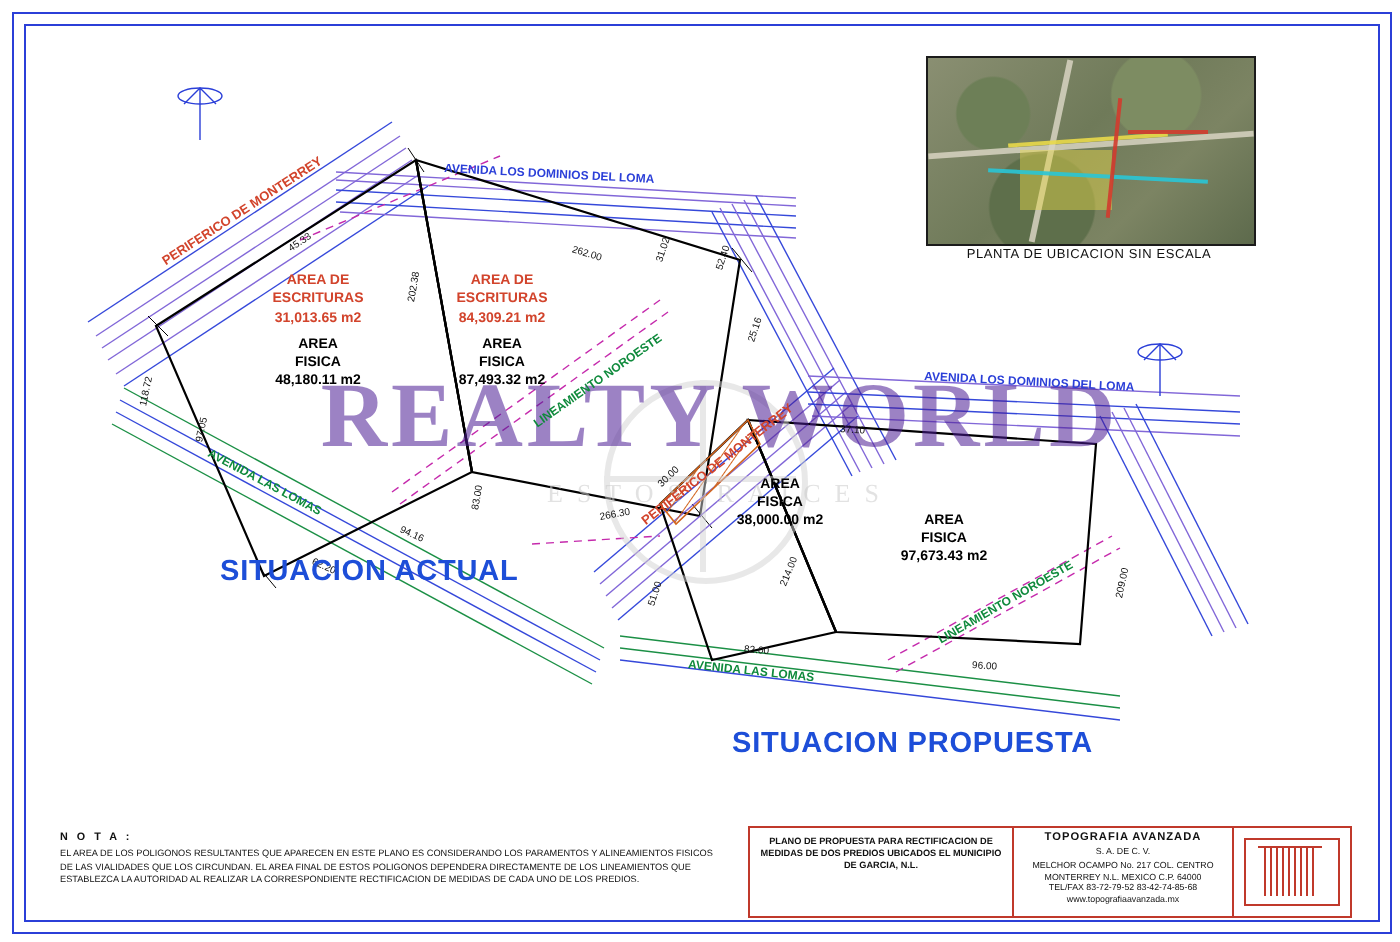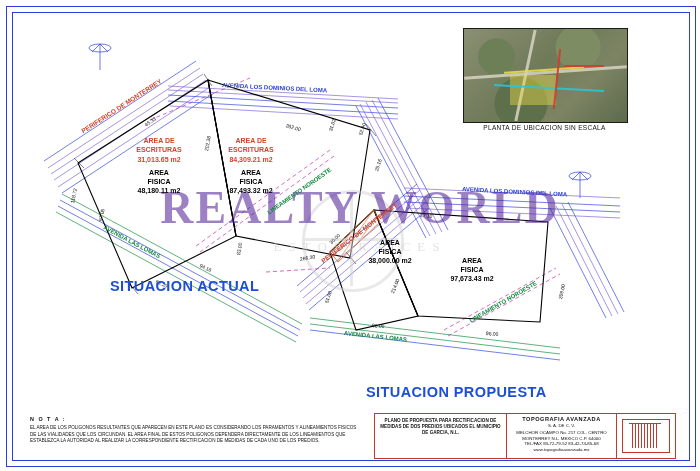--- a/index.html
+++ b/index.html
@@ -309,21 +309,21 @@
 
   <div class="lbl dim" style="left:330px;top:240px;transform:rotate(-44deg);transform-origin:left center;">30.00</div>
   <div class="lbl dim" style="left:326px;top:300px;transform:rotate(-72deg);transform-origin:left center;">51.00</div>
   <div class="lbl dim" style="left:392px;top:290px;transform:rotate(-68deg);transform-origin:left center;">214.00</div>
   <div class="lbl dim" style="left:372px;top:322px;transform:rotate(5deg);transform-origin:left center;">82.00</div>
   <div class="lbl dim" style="left:420px;top:212px;transform:rotate(4deg);transform-origin:left center;">37.10</div>
   <div class="lbl dim" style="left:560px;top:296px;transform:rotate(-78deg);transform-origin:left center;">209.00</div>
   <div class="lbl dim" style="left:486px;top:330px;transform:rotate(4deg);transform-origin:left center;">96.00</div>
 
   <div class="lbl big-red" style="left:110px;top:278px;">SITUACION ACTUAL</div>
-  <div class="lbl big-red" style="left:366px;top:384px;">SITUACION PROPUESTA</div>
+  <div class="lbl big-red" style="left:366px;top:364px;">SITUACION PROPUESTA</div>
 
   <div class="note">
     <b>N O T A :</b>
     <div style="margin-top:2px;">EL AREA DE LOS POLIGONOS RESULTANTES QUE APARECEN EN ESTE PLANO ES CONSIDERANDO LOS PARAMENTOS Y ALINEAMIENTOS FISICOS DE LAS VIALIDADES QUE LOS CIRCUNDAN. EL AREA FINAL DE ESTOS POLIGONOS DEPENDERA DIRECTAMENTE DE LOS LINEAMIENTOS QUE ESTABLEZCA LA AUTORIDAD AL REALIZAR LA CORRESPONDIENTE RECTIFICACION DE MEDIDAS DE CADA UNO DE LOS PREDIOS.</div>
   </div>
 
   <div class="titleblock">
     <div class="tb-left">PLANO DE PROPUESTA PARA RECTIFICACION DE MEDIDAS DE DOS PREDIOS UBICADOS EL MUNICIPIO DE GARCIA, N.L.</div>
     <div class="tb-mid">
       <div class="tb-co">TOPOGRAFIA AVANZADA</div>

